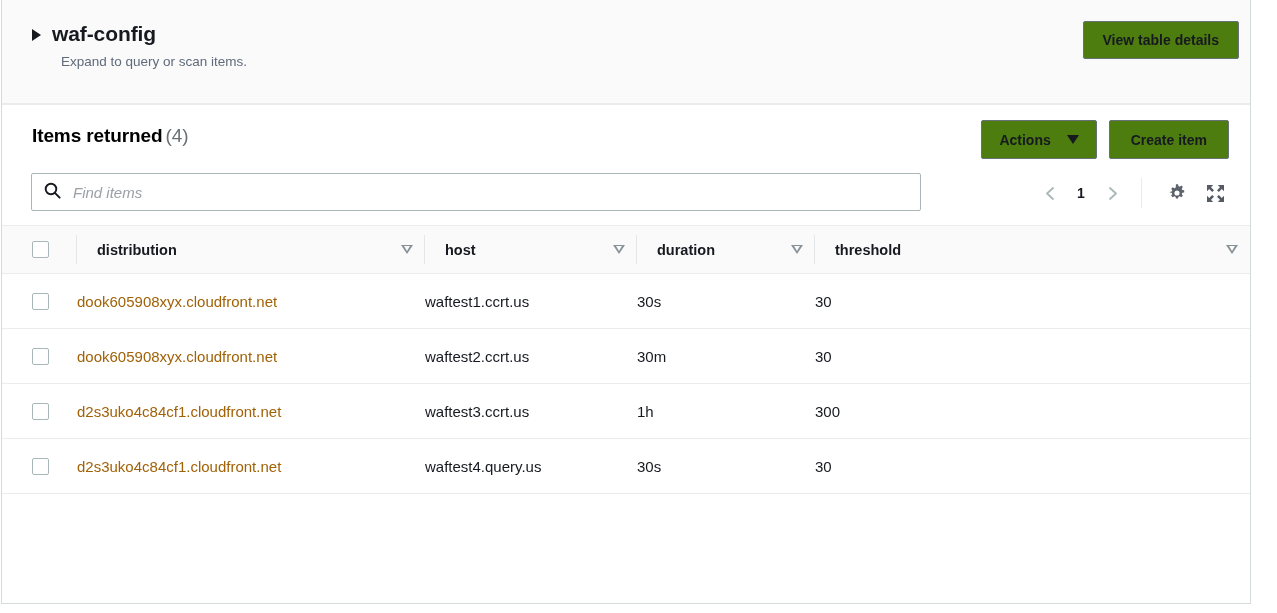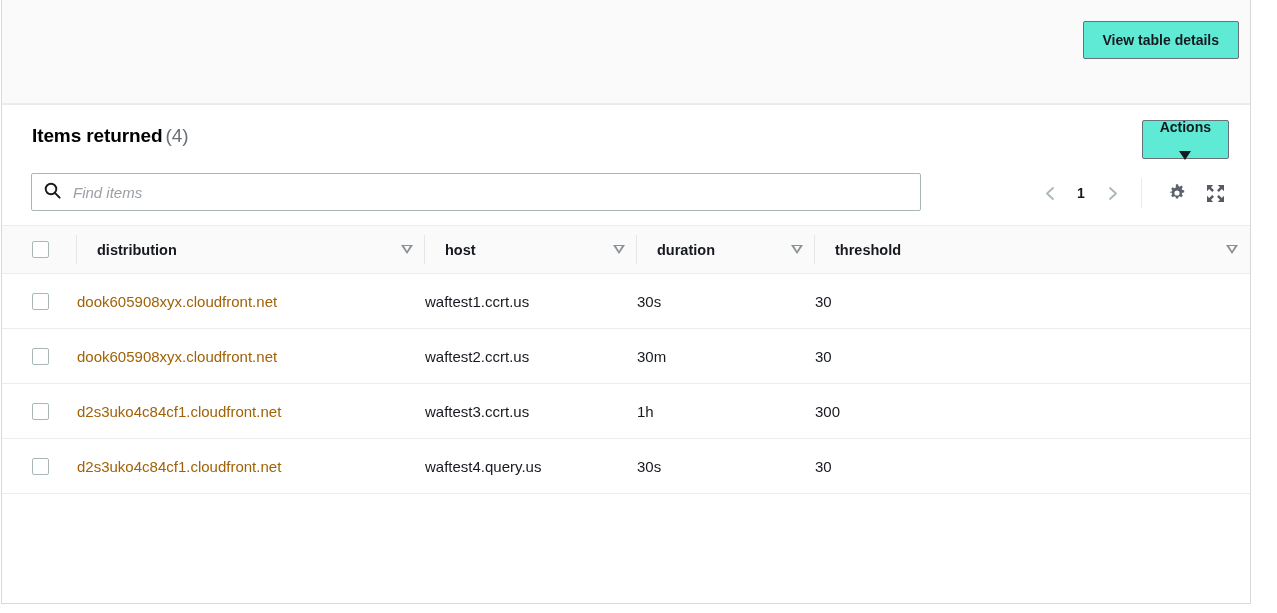--- a/index.html
+++ b/index.html
@@ -65,21 +65,21 @@
   .table-subtitle {
     font-size: 13.5px;
     color: #5f6b7a;
     margin-top: 8px;
     margin-left: 29px;
   }
   .btn {
     display: inline-flex;
     align-items: center;
     justify-content: center;
-    background: #5eead4;
+    background: #4d7c0f;
     border: 1px solid #687078;
     border-radius: 2px;
     color: #16191f;
     font-size: 14px;
     font-weight: bold;
     font-family: "Liberation Sans", sans-serif;
     cursor: pointer;
     box-sizing: border-box;
     white-space: nowrap;
   }
@@ -117,21 +117,20 @@
     position: absolute;
     right: 21px;
     top: 15px;
     display: flex;
     gap: 12px;
   }
   .btn-actions {
     height: 39px;
     padding: 0 17px;
     gap: 16px;
-    flex-direction: column;
   }
   .caret-down {
     width: 0;
     height: 0;
     border-left: 6px solid transparent;
     border-right: 6px solid transparent;
     border-top: 9px solid #16191f;
   }
   .btn-create {
     height: 39px;
@@ -314,34 +313,42 @@
   .c-dur   { width: 178px; }
   .c-thr   { width: 435px; }
 </style>
 </head>
 <body>
 
 <div id="root">
   <div class="panel">
 
     <div class="table-header">
+      <div class="th-left">
+        <div class="title-row">
+          <span class="expand-triangle"></span>
+          <span class="table-title">waf-config</span>
+        </div>
+        <div class="table-subtitle">Expand to query or scan items.</div>
+      </div>
       <button class="btn btn-view-details">View table details</button>
     </div>
 
     <div class="items-section">
 
       <div class="items-head">
         <div class="items-title">
           <span>Items returned</span><span class="items-count">(4)</span>
         </div>
         <div class="items-actions">
           <button class="btn btn-actions">
             <span>Actions</span>
             <span class="caret-down"></span>
           </button>
+          <button class="btn btn-create">Create item</button>
         </div>
       </div>
 
       <div class="filter-row">
         <div class="search-box">
           <span>
             <svg width="17" height="17" viewBox="0 0 17 17">
               <circle cx="7" cy="7" r="5.3" fill="none" stroke="#16191f" stroke-width="1.9"></circle>
               <line x1="10.9" y1="10.9" x2="15.6" y2="15.6" stroke="#16191f" stroke-width="2" stroke-linecap="round"></line>
             </svg>

